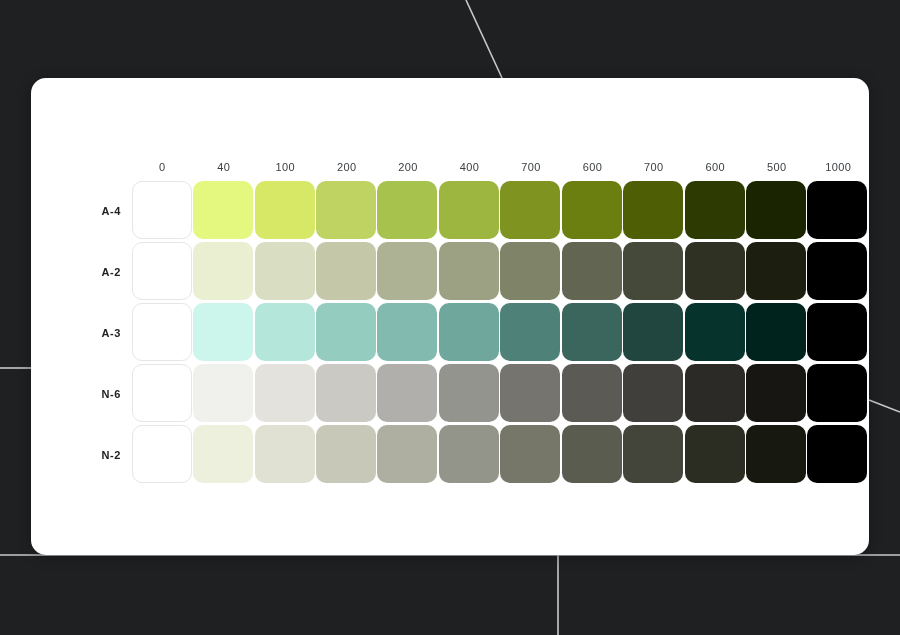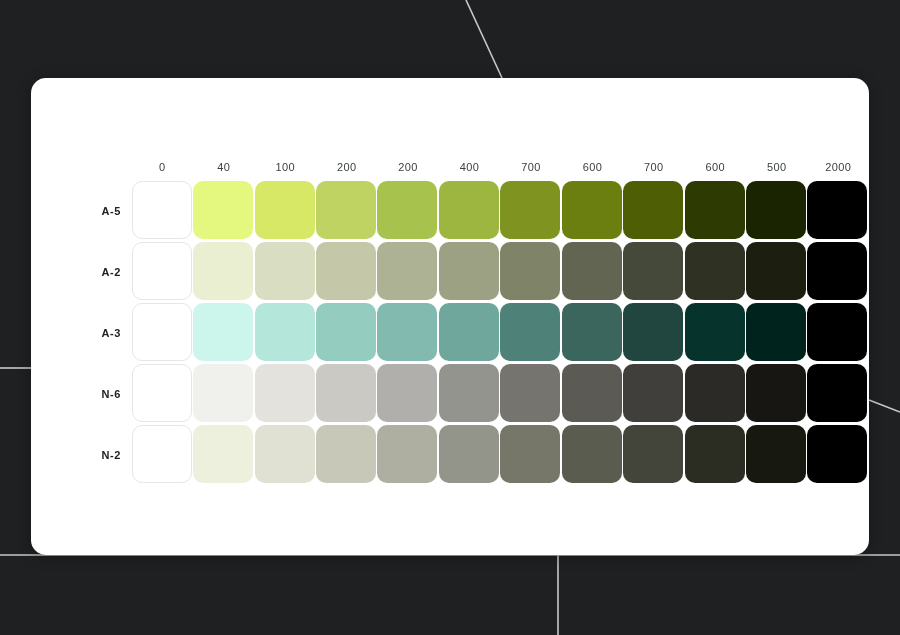--- a/index.html
+++ b/index.html
@@ -117,26 +117,26 @@
           <th class="col-head">40</th>
           <th class="col-head">100</th>
           <th class="col-head">200</th>
           <th class="col-head">200</th>
           <th class="col-head">400</th>
           <th class="col-head">700</th>
           <th class="col-head">600</th>
           <th class="col-head">700</th>
           <th class="col-head">600</th>
           <th class="col-head">500</th>
-          <th class="col-head">2000</th>
+          <th class="col-head">1000</th>
         </tr>
     </thead>
     <tbody>
         <tr>
-          <th class="row-head">A-5</th>
+          <th class="row-head">A-4</th>
           <td class="swatch-cell">
             <div class="swatch is-zero" style="background-color: rgb(255, 255, 255);"></div>
           </td>
           <td class="swatch-cell">
             <div class="swatch" style="background-color: rgb(228, 248, 127);"></div>
           </td>
           <td class="swatch-cell">
             <div class="swatch" style="background-color: rgb(215, 232, 103);"></div>
           </td>
           <td class="swatch-cell">

